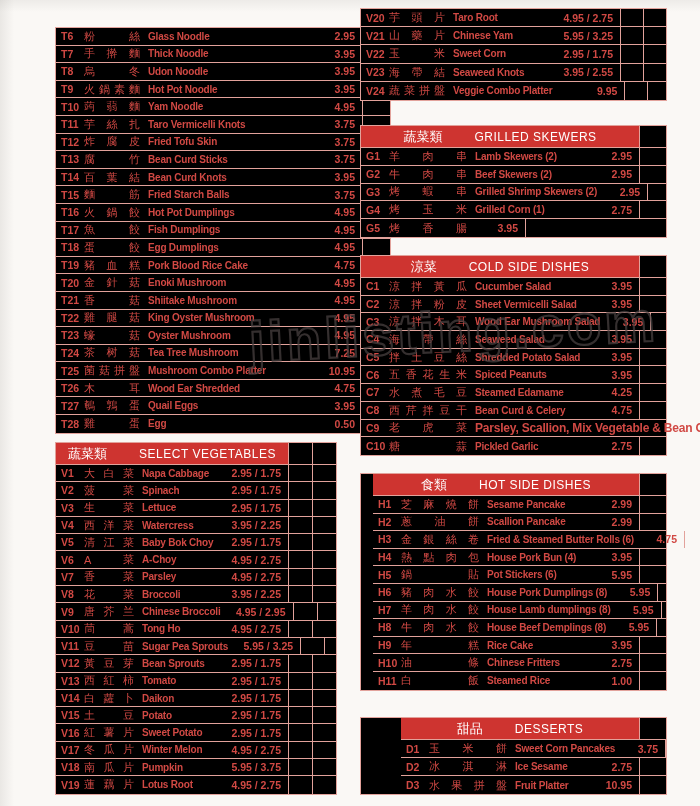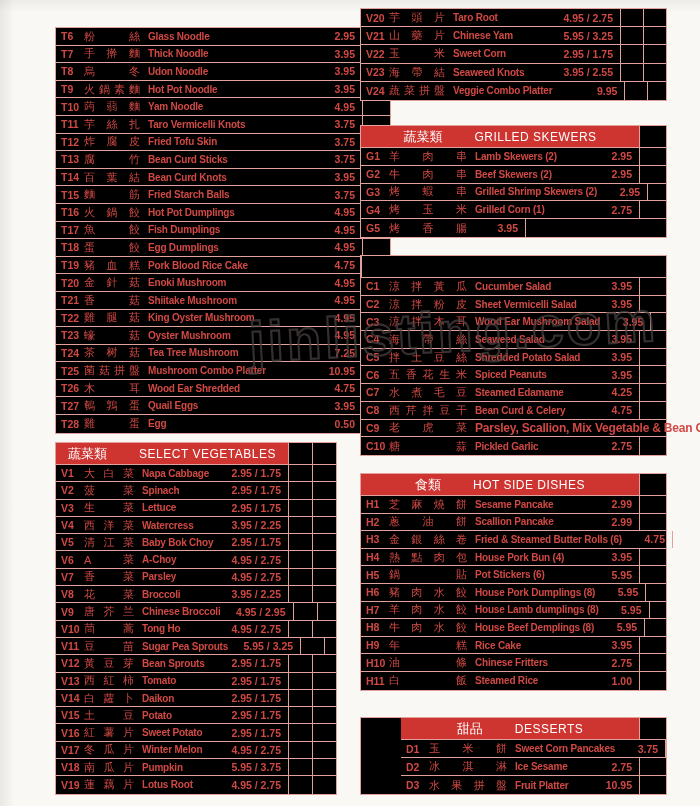--- a/index.html
+++ b/index.html
@@ -660,20 +660,24 @@
             <span>腸</span>
           </div>
           <div class="cell price">3.95</div>
           <div class="cell extra"></div>
         </div>
       </div>
   </div>
 
   <div class="table" style="left:360px; top:255px; width:307px; --rh:17.7px; --wcode:28px; --wzh:86px; --wprice:50px; --ew:27px;">
     <div class="thead">
+      <div class="thead-bar">
+        <span class="h-zh">涼菜</span>
+        <span class="h-en">COLD SIDE DISHES</span>
+      </div>
       <div class="cell extra"></div>
     </div>
     <div class="rows">
         <div class="row">
           <div class="cell code">C1</div>
           <div class="cell zh">
             <span>涼</span>
             <span>拌</span>
             <span>黃</span>
             <span>瓜</span>
@@ -784,21 +788,21 @@
             <span>糖</span>
             <span>蒜</span>
           </div>
           <div class="cell en">Pickled Garlic</div>
           <div class="cell price">2.75</div>
           <div class="cell extra"></div>
         </div>
       </div>
   </div>
 
-  <div class="table" style="left:360px; top:473px; width:307px; --rh:17.6px; --wcode:28px; --wzh:86px; --wprice:50px; --ew:27px;">
+  <div class="table" style="left:360px; top:473px; width:307px;padding-left:12px; --rh:17.6px; --wcode:28px; --wzh:86px; --wprice:50px; --ew:27px;">
     <div class="thead">
       <div class="thead-bar">
         <span class="h-zh">食類</span>
         <span class="h-en">HOT SIDE DISHES</span>
       </div>
       <div class="cell extra"></div>
     </div>
     <div class="rows">
         <div class="row">
           <div class="cell code">H1</div>

